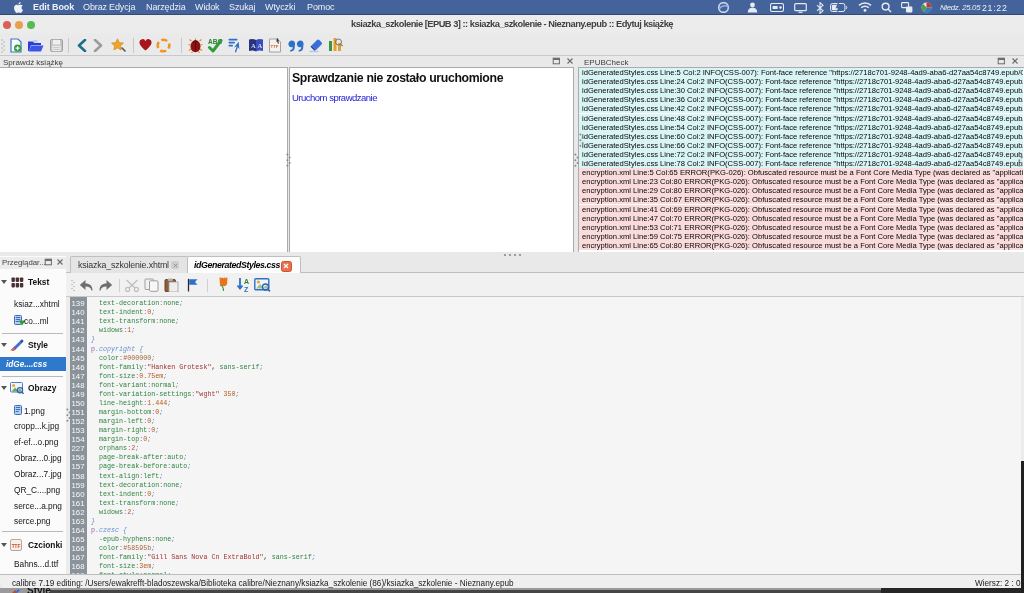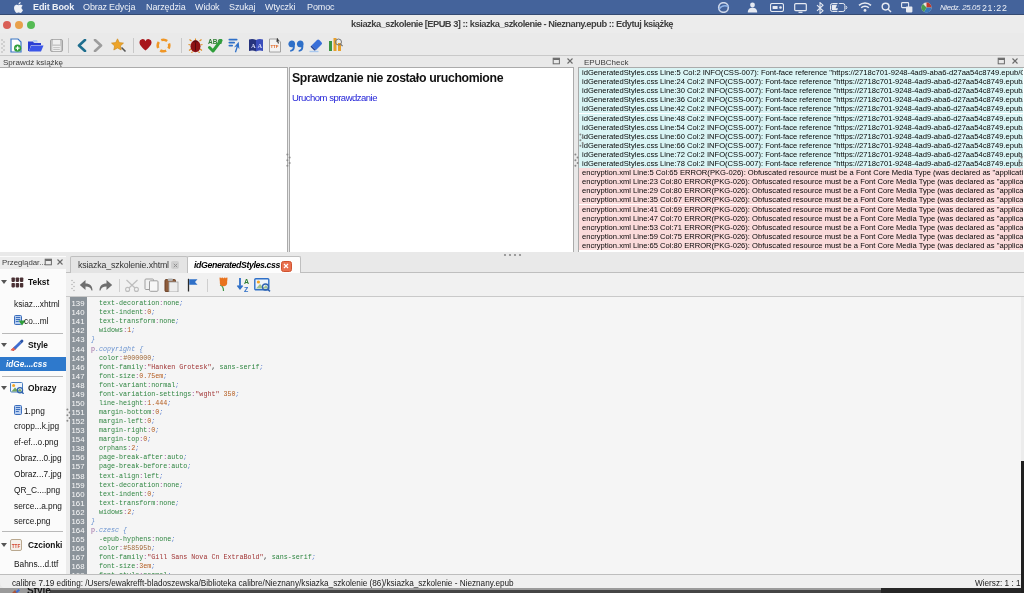--- a/index.html
+++ b/index.html
@@ -460,21 +460,21 @@
     <div class="ln" style="top:56.62px">145</div>
     <div class="ln" style="top:65.69px">146</div>
     <div class="ln" style="top:74.76px">147</div>
     <div class="ln" style="top:83.83px">148</div>
     <div class="ln" style="top:92.90px">149</div>
     <div class="ln" style="top:101.97px">150</div>
     <div class="ln" style="top:111.04px">151</div>
     <div class="ln" style="top:120.11px">152</div>
     <div class="ln" style="top:129.18px">153</div>
     <div class="ln" style="top:138.25px">154</div>
-    <div class="ln" style="top:147.32px">138</div>
+    <div class="ln" style="top:147.32px">227</div>
     <div class="ln" style="top:156.39px">156</div>
     <div class="ln" style="top:165.46px">157</div>
     <div class="ln" style="top:174.53px">158</div>
     <div class="ln" style="top:183.60px">159</div>
     <div class="ln" style="top:192.67px">160</div>
     <div class="ln" style="top:201.74px">161</div>
     <div class="ln" style="top:210.81px">162</div>
     <div class="ln" style="top:219.88px">163</div>
     <div class="ln" style="top:228.95px">164</div>
     <div class="ln" style="top:238.02px">165</div>
@@ -512,21 +512,21 @@
     <div class="cl" style="top:228.95px"><i class="pp">p</i><i class="sl">.czesc {</i></div>
     <div class="cl" style="top:238.02px">  <i class="p">-epub-hyphens</i><i class="co">:</i><i class="v">none</i><i class="sm">;</i></div>
     <div class="cl" style="top:247.09px">  <i class="p">color</i><i class="co">:</i><i class="cn">#58595b</i><i class="sm">;</i></div>
     <div class="cl" style="top:256.16px">  <i class="p">font-family</i><i class="co">:</i><i class="s">"Gill Sans Nova Cn ExtraBold"</i>, <i class="v">sans-serif</i><i class="sm">;</i></div>
     <div class="cl" style="top:265.23px">  <i class="p">font-size</i><i class="co">:</i><i class="n">3em</i><i class="sm">;</i></div>
     <div class="cl" style="top:274.30px">  <i class="p">font-style</i><i class="co">:</i><i class="v">normal</i><i class="sm">;</i></div>
   </div>
 
 <div id="status" class="abs">
   <span style="position:absolute;left:-1px;top:4px;margin-left:13px;">calibre 7.19 editing: /Users/ewakrefft-bladoszewska/Biblioteka calibre/Nieznany/ksiazka_szkolenie (86)/ksiazka_szkolenie - Nieznany.epub</span>
-  <span style="position:absolute;right:0.5px;top:4px;">Wiersz: 1 : 1</span>
+  <span style="position:absolute;right:0.5px;top:4px;">Wiersz: 2 : 0</span>
 </div>
 
 <div id="dock" class="abs">
   <div style="position:absolute;left:50px;top:1.5px;width:831px;height:3.5px;background:#454545;"></div>
   <div style="position:absolute;left:881px;top:0;width:143px;height:5px;background:#262626;"></div>
   <svg style="position:absolute;left:11px;top:0.5px" width="9" height="5" viewBox="0 0 9 5">
       <path d="M0.5 4.5 L4 1 L6.5 3.5 L3.5 4.8z" fill="#a8543a"></path>
       <path d="M4.5 2.5 L7.5 0 L9 1.5 L6 4z" fill="#3f6fd1"></path>
     </svg>
   <div style="position:absolute;left:27px;top:-3px;font-size:10px;font-weight:bold;color:#141414;">Style</div>

